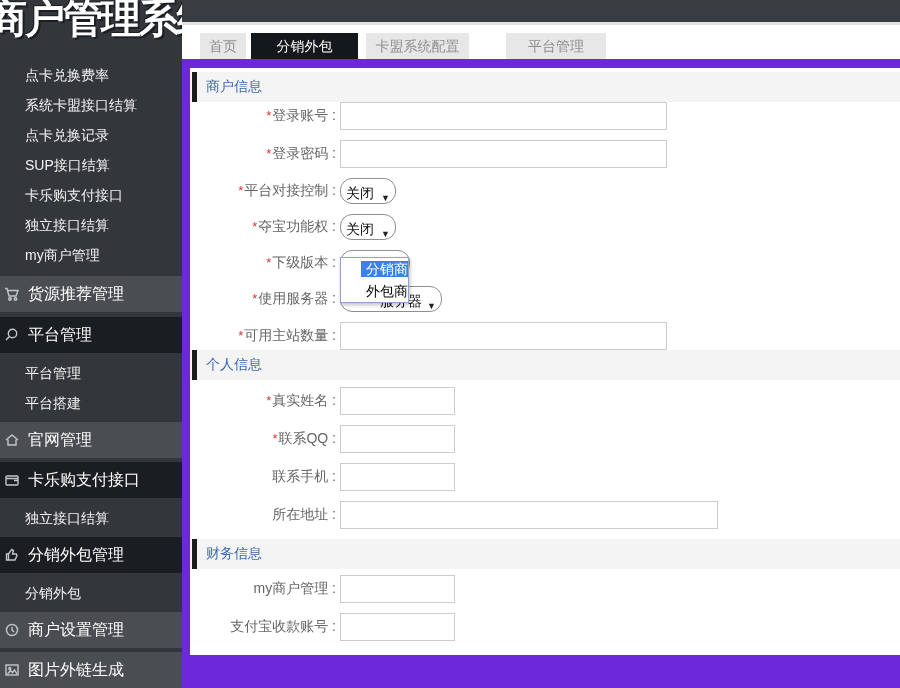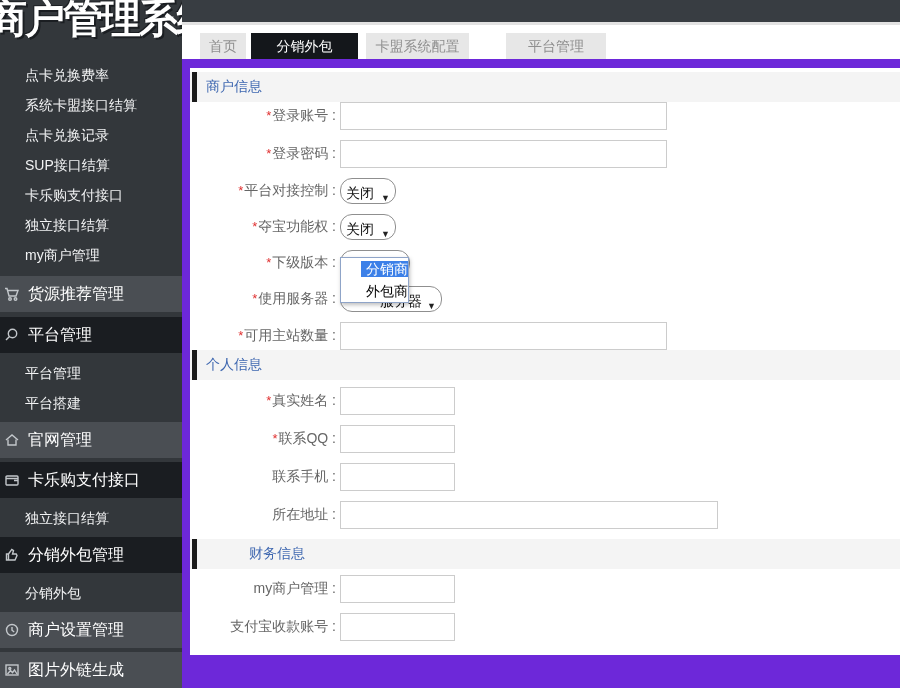--- a/index.html
+++ b/index.html
@@ -34,21 +34,21 @@
   .tab:nth-child(3){width:103px;margin-left:8px;}
   .tab:nth-child(4){width:100px;margin-left:37px;}
   .tab.active{background:#14171b;color:#ffffff;}
 
   .content{box-sizing:border-box;height:629px;padding:9px 0 0 8px;background:#6d28d9;}
   .panel{position:relative;width:710px;height:587px;background:#fff;overflow:hidden;}
 
   .band{height:30px;background:#f4f4f4;display:flex;align-items:center;}
   .band .bar{width:5px;height:30px;background:#1b1b1b;margin-left:2px;}
   .band .btitle{color:#3e67b0;font-size:14px;margin-left:9px;}
-  .band.b1{margin-top:4px;} .band.b2{} .band.b3{margin-top:10px;gap:43px;}
+  .band.b1{margin-top:4px;} .band.b2{} .band.b3{margin-top:10px;}
 
   .frow{display:flex;align-items:center;margin-top:10px;}
   .frow.first{margin-top:0;} .frow.mt7{margin-top:7px;} .frow.mt6{margin-top:6px;}
   .flabel{width:146px;flex:none;text-align:right;color:#666;font-size:14px;white-space:nowrap;}
   .req{color:#e03131;margin-right:1px;font-size:13px;}
   .ctrl{margin-left:4px;display:flex;align-items:center;}
   .inp{height:26px;border:1px solid #ccc;background:#fff;outline:none;padding:0 4px;font-size:14px;box-sizing:content-box;}
   .inp.long{width:317px;} .inp.short{width:105px;} .inp.xlong{width:368px;}
 
   .sel{height:24px;border:1px solid #8f8f8f;border-radius:12px;background:#fff;

